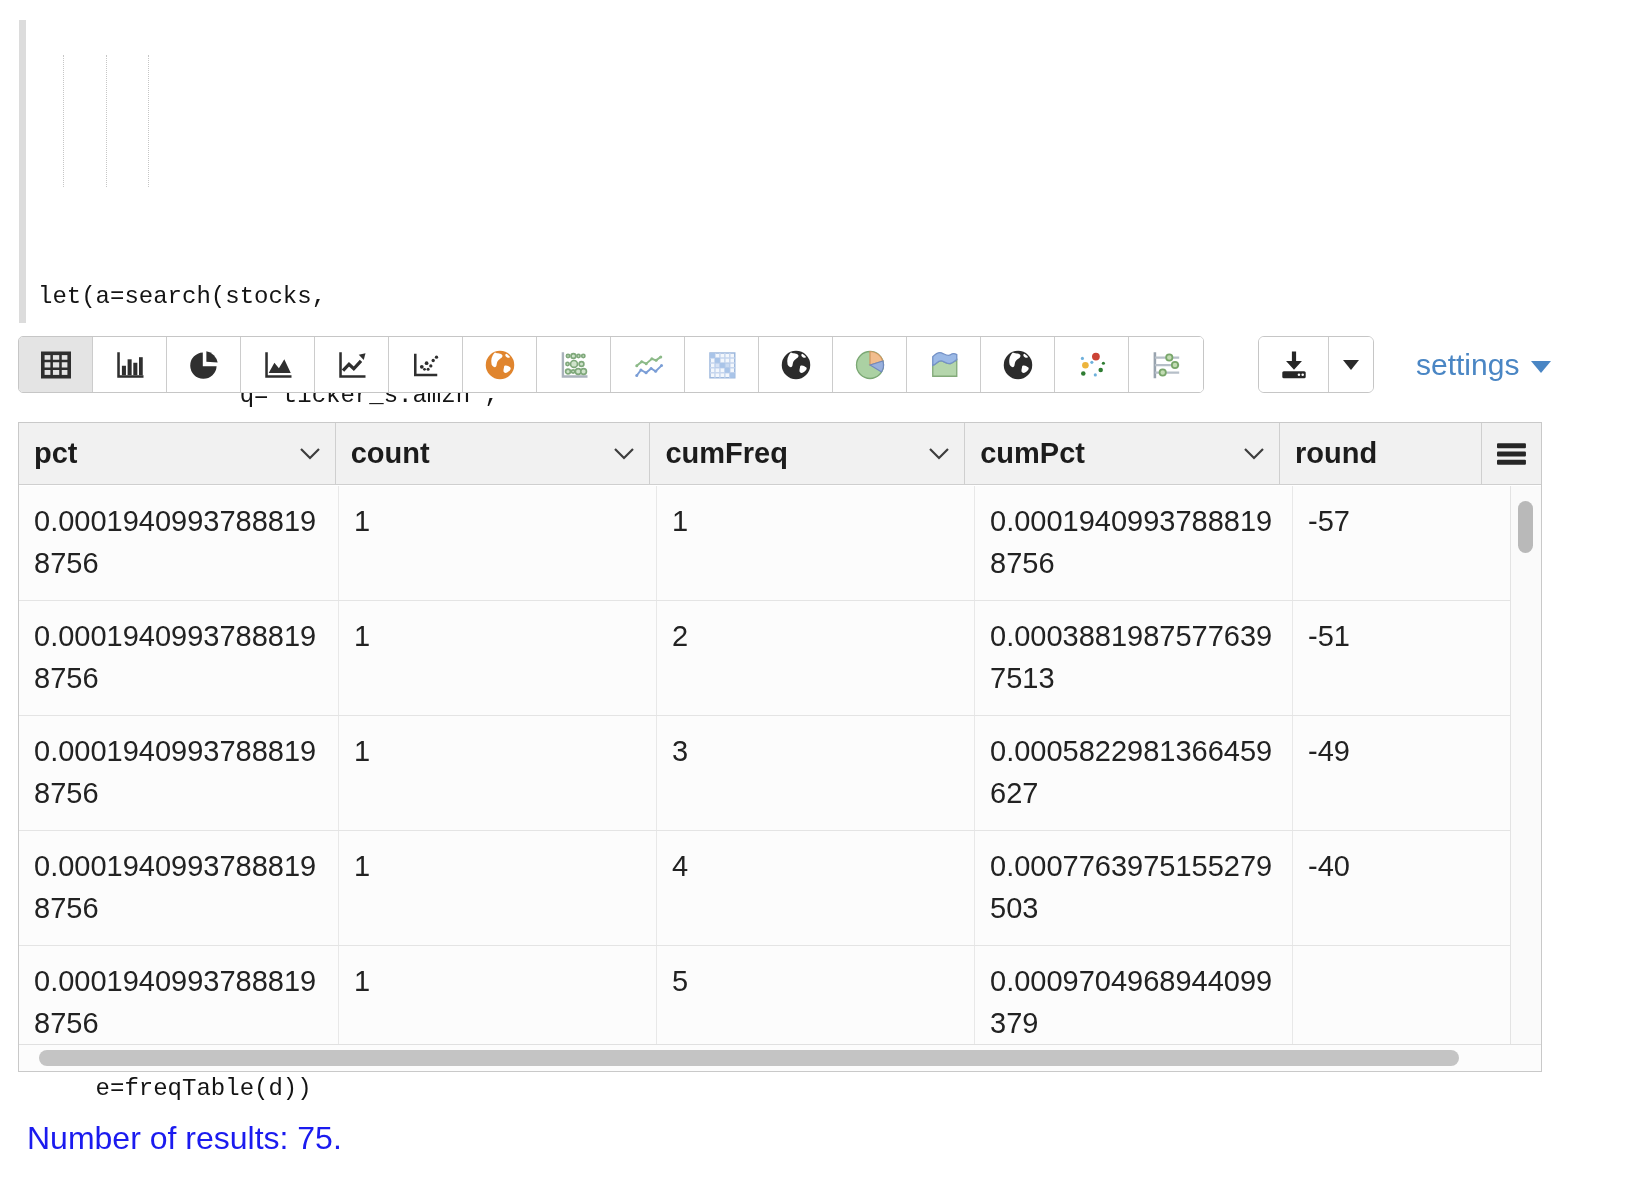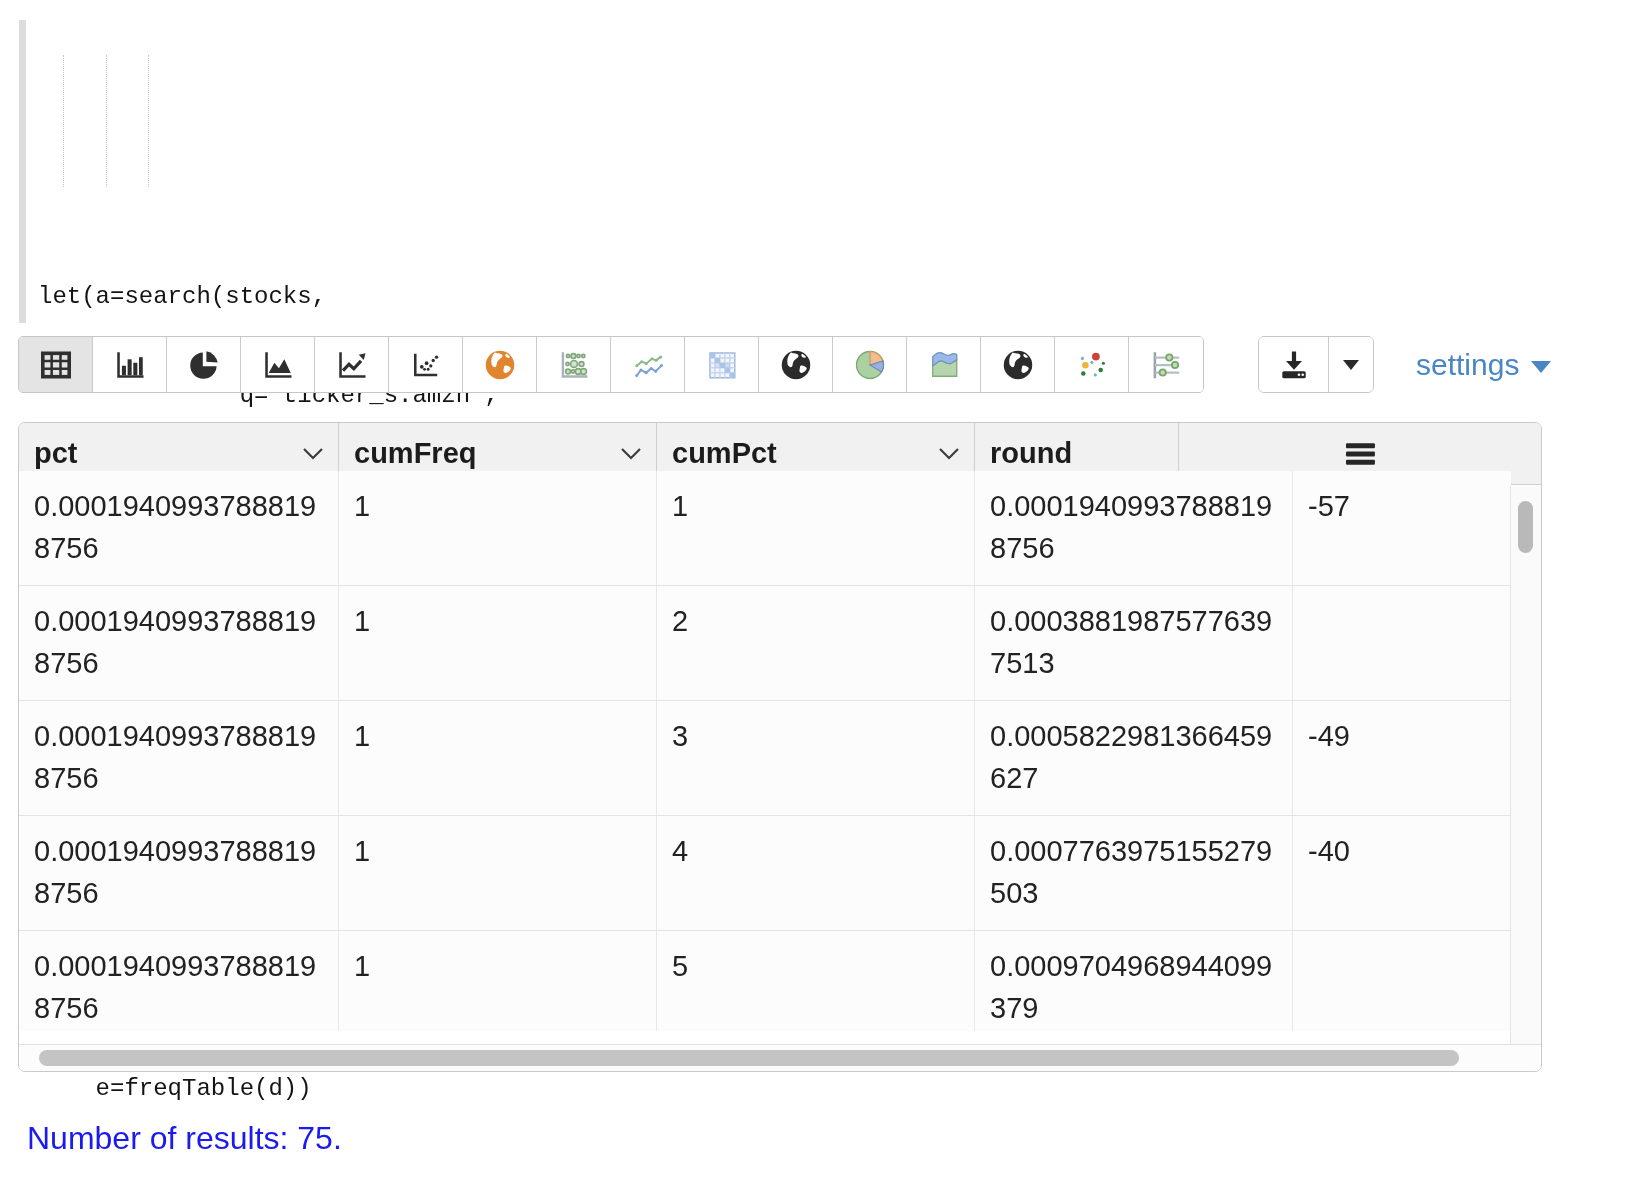--- a/index.html
+++ b/index.html
@@ -27,30 +27,30 @@
   .viz-btn svg{width:36px;height:36px;display:block;}
   .dl-group{display:flex;border:1px solid #c6c6c6;border-radius:6px;overflow:hidden;margin-left:46px;background:#fff;}
   .dl-btn{width:70px;border:none;border-right:1px solid #cccccc;background:#fff;display:flex;align-items:center;justify-content:center;cursor:pointer;}
   .dl-btn svg{width:36px;height:36px;}
   .dl-caret-btn{width:44px;border:none;background:#fff;display:flex;align-items:center;justify-content:center;cursor:pointer;}
   .caret-dark{width:0;height:0;border-left:8px solid transparent;border-right:8px solid transparent;border-top:10px solid #2a2a2a;}
   .settings{display:flex;align-items:center;margin-left:34px;color:#4a86c4;font-size:30px;cursor:pointer;}
   .caret-blue{width:0;height:0;border-left:10px solid transparent;border-right:10px solid transparent;border-top:12px solid #4a86c4;margin-left:12px;margin-top:4px;}
   
   .table-wrap{position:absolute;left:18px;top:422px;width:1524px;height:650px;
-    border:1px solid #c9c9c9;border-radius:7px;background:#fff;overflow:hidden;box-sizing:border-box;}
+    border:1px solid #c9c9c9;border-radius:0;background:#fff;overflow:hidden;box-sizing:border-box;}
   .thead{position:absolute;top:0;left:0;right:0;height:62px;display:flex;background:#f1f1f1;
     border-bottom:1px solid #cfcfcf;box-sizing:border-box;}
   .th{box-sizing:border-box;border-right:1px solid #cfcfcf;display:flex;align-items:center;
     justify-content:space-between;padding:0 14px 0 15px;font-weight:bold;font-size:29px;color:#1c1c1c;cursor:pointer;}
   .th .chev{width:22px;height:13px;flex:none;}
   .th-pct{width:320px}.th-count{width:318px}.th-cumfreq{width:318px}.th-cumpct{width:318px}
   .th-value{width:204px}
   .th-menu{flex:1;display:flex;align-items:center;justify-content:center;border-right:none;cursor:pointer;}
-  .tbody{position:absolute;top:48px;left:0;width:1492px;height:560px;overflow:hidden;}
+  .tbody{position:absolute;top:63px;left:0;width:1492px;height:560px;overflow:hidden;}
   .tr{display:flex;min-height:115px;border-bottom:1px solid #e4e4e4;background:#fcfcfc;box-sizing:border-box;}
   .td{box-sizing:border-box;padding:14px 15px;font-size:29px;line-height:42px;color:#222;
     word-break:break-all;border-right:1px solid #e8e8e8;}
   .td-pct{width:320px}.td-count{width:318px}.td-cumfreq{width:318px}.td-cumpct{width:318px}
   .td-value{width:204px;border-right:none;}
   .vscroll{position:absolute;top:63px;right:0;width:31px;bottom:27px;background:#fafafa;border-left:1px solid #e3e3e3;box-sizing:border-box;}
   .vthumb{position:absolute;left:7px;top:15px;width:15px;height:52px;border-radius:8px;background:#b9b9b9;}
   .hscroll{position:absolute;left:0;right:0;bottom:0;height:27px;background:#fcfcfc;border-top:1px solid #e0e0e0;box-sizing:border-box;}
   .hthumb{position:absolute;left:20px;top:5px;width:1420px;height:16px;border-radius:8px;background:#c4c4c4;}
   
@@ -280,20 +280,26 @@
 
 <div class="table-wrap">
 
   <div class="thead">
     <div class="th th-pct">
       <span>pct</span>
       <svg class="chev" viewBox="0 0 22 13">
           <path d="M2 2l9 9 9-9" fill="none" stroke="#3d3d3d" stroke-width="2.2"></path>
         </svg>
     </div>
+    <div class="th th-count">
+      <span>count</span>
+      <svg class="chev" viewBox="0 0 22 13">
+          <path d="M2 2l9 9 9-9" fill="none" stroke="#3d3d3d" stroke-width="2.2"></path>
+        </svg>
+    </div>
     <div class="th th-cumfreq">
       <span>cumFreq</span>
       <svg class="chev" viewBox="0 0 22 13">
           <path d="M2 2l9 9 9-9" fill="none" stroke="#3d3d3d" stroke-width="2.2"></path>
         </svg>
     </div>
     <div class="th th-cumpct">
       <span>cumPct</span>
       <svg class="chev" viewBox="0 0 22 13">
           <path d="M2 2l9 9 9-9" fill="none" stroke="#3d3d3d" stroke-width="2.2"></path>
@@ -319,20 +325,21 @@
       <div class="td td-count">1</div>
       <div class="td td-cumfreq">1</div>
       <div class="td td-cumpct">0.00019409937888198756</div>
       <div class="td td-value">-57</div>
     </div>
     <div class="tr">
       <div class="td td-pct">0.00019409937888198756</div>
       <div class="td td-count">1</div>
       <div class="td td-cumfreq">2</div>
       <div class="td td-cumpct">0.00038819875776397513</div>
+      <div class="td td-value">-51</div>
     </div>
     <div class="tr">
       <div class="td td-pct">0.00019409937888198756</div>
       <div class="td td-count">1</div>
       <div class="td td-cumfreq">3</div>
       <div class="td td-cumpct">0.0005822981366459627</div>
       <div class="td td-value">-49</div>
     </div>
     <div class="tr">
       <div class="td td-pct">0.00019409937888198756</div>

